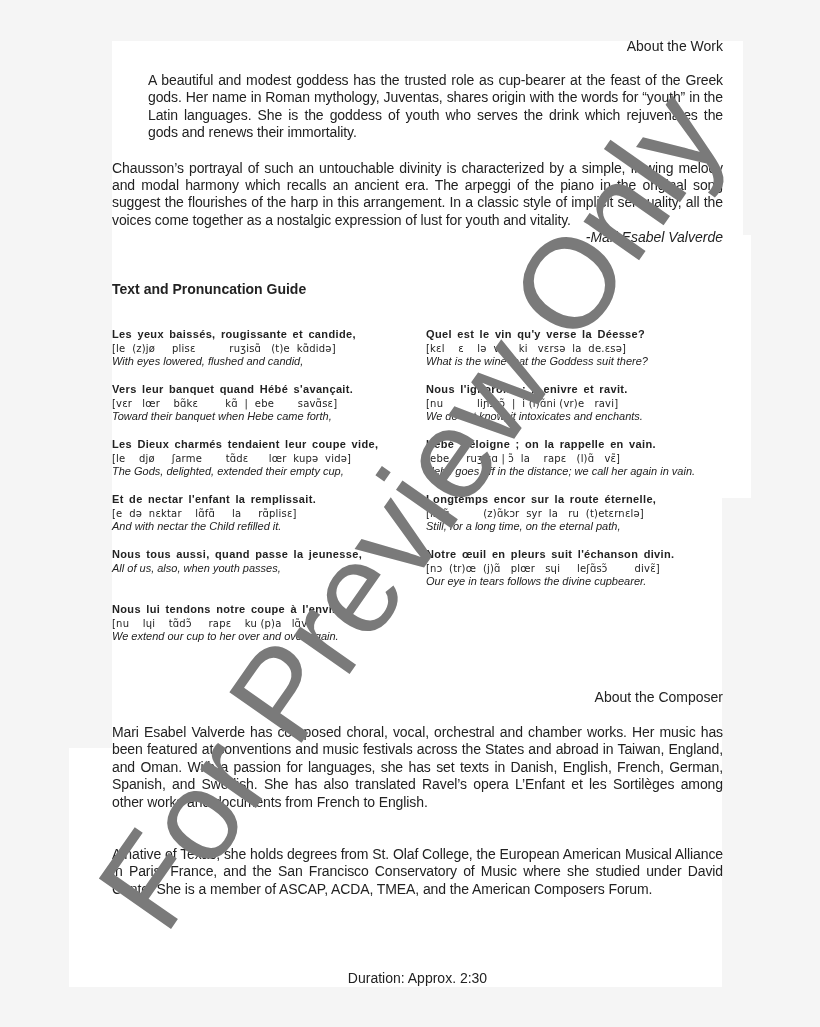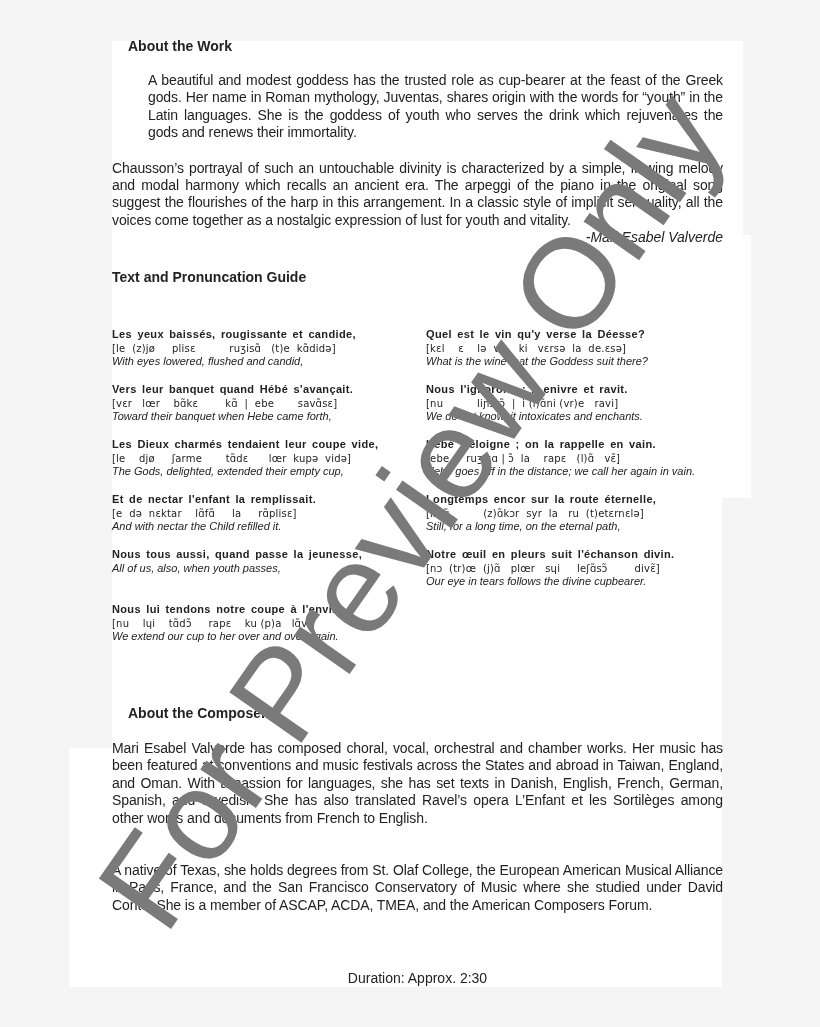--- a/index.html
+++ b/index.html
@@ -3,21 +3,21 @@
 <meta charset="utf-8">
 <style>
   html, body { margin:0; padding:0; }
   body {
     width:820px; height:1027px; position:relative; overflow:hidden;
     background:#f5f5f5;
     font-family:"Liberation Sans", sans-serif; color:#222;
   }
   .tile { position:absolute; background:#ffffff; }
   .content { position:absolute; left:112px; top:38px; width:611px; }
-  .h-center { text-align:left; font-weight:bold; font-size:14px; margin:16px; }
+  .h-center { text-align:right; font-weight:normal; font-size:14px; margin:0; }
   .para { font-size:14px; line-height:17.4px; text-align:justify; margin:0; letter-spacing:-0.1px; }
   .sig { text-align:right; font-size:14px; margin:0; }
   .h-left { font-weight:bold; font-size:14px; margin:0; }
   .guide { position:absolute; left:112px; top:328px; width:630px; }
   .col { position:absolute; top:0; width:310px; }
   .col.left { left:0; }
   .col.right { left:314px; }
   .stanza { height:55px; font-size:11px; line-height:13.6px; }
   .fr { font-weight:bold; letter-spacing:0.35px; word-spacing:2px; white-space:nowrap; }
   .ipa { white-space:pre; letter-spacing:0.2px; font-family:"DejaVu Sans", sans-serif; font-size:10px; }
@@ -37,21 +37,21 @@
 <div class="tile" style="left:112px;top:41px;width:631px;height:195px;"></div>
 <div class="tile" style="left:112px;top:235px;width:639px;height:263px;"></div>
 <div class="tile" style="left:112px;top:497px;width:610px;height:252px;"></div>
 <div class="tile" style="left:69px;top:748px;width:653px;height:239px;"></div>
 
 <div class="content">
   <h2 class="h-center" style="margin-top:0;">About the Work</h2>
   <p class="para" style="margin-top:18px;margin-left:36px;">A beautiful and modest goddess has the trusted role as cup-bearer at the feast of the Greek gods. Her name in Roman mythology, Juventas, shares origin with the words for “youth” in the Latin languages. She is the goddess of youth who serves the drink which rejuvenates the gods and renews their immortality.</p>
   <p class="para" style="margin-top:18px;">Chausson’s portrayal of such an untouchable divinity is characterized by a simple, flowing melody and modal harmony which recalls an ancient era. The arpeggi of the piano in the original song suggest the flourishes of the harp in this arrangement. In a classic style of implicit sensuality, all the voices come together as a nostalgic expression of lust for youth and vitality.</p>
   <p class="sig" style="margin-top:0;font-style:italic;">-Mari Esabel Valverde</p>
-  <h3 class="h-left" style="margin-top:24px;">Text and Pronuncation Guide</h3>
+  <h3 class="h-left" style="margin-top:36px;">Text and Pronuncation Guide</h3>
 </div>
 
 <div class="guide">
   <div class="col left">
     <div class="stanza">
       <div class="fr">Les yeux baissés, rougissante et candide,</div>
       <div class="ipa">[le  (z)jø     plisɛ          ruʒisɑ̃   (t)e  kɑ̃didə]</div>
       <div class="en">With eyes lowered, flushed and candid,</div>
     </div>
     <div class="stanza">

